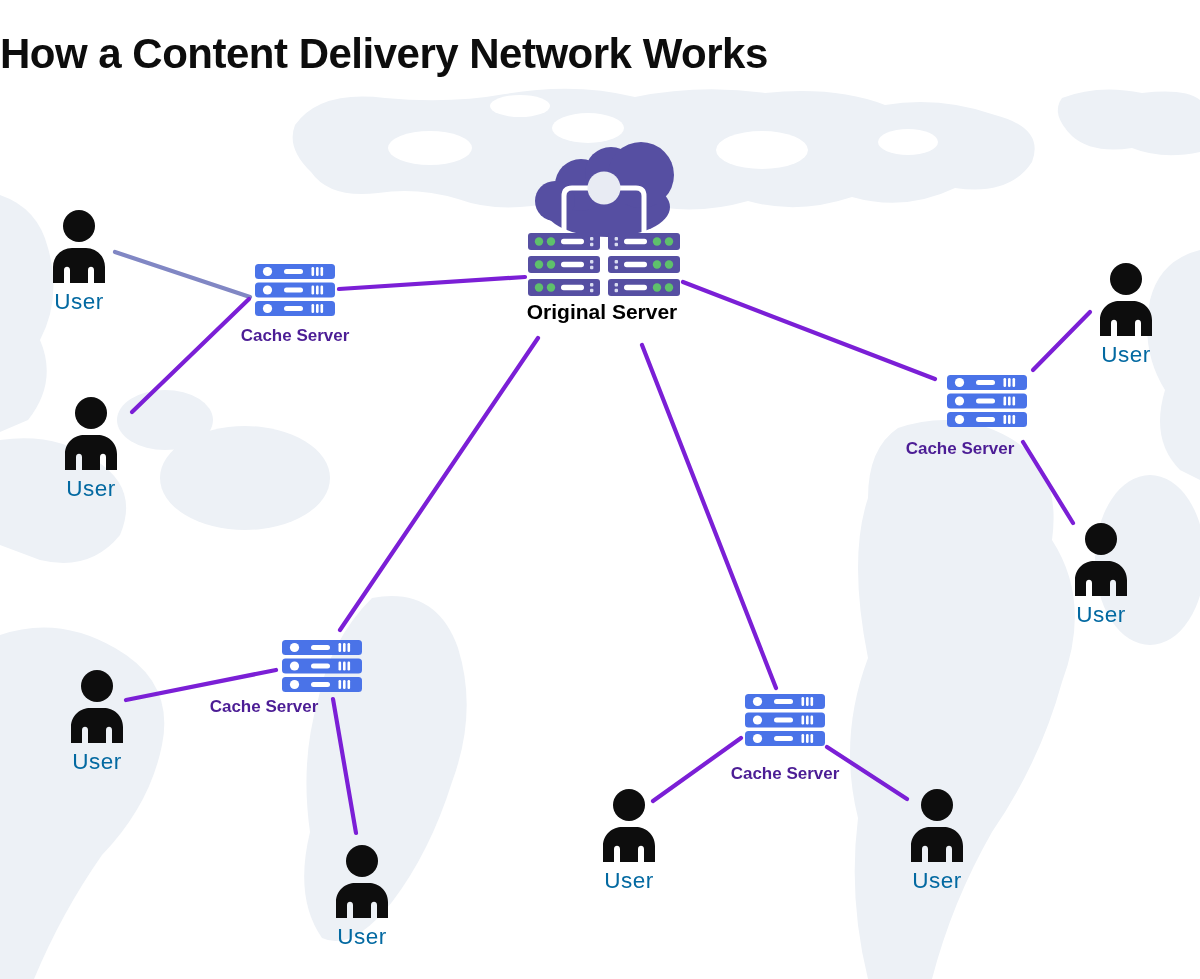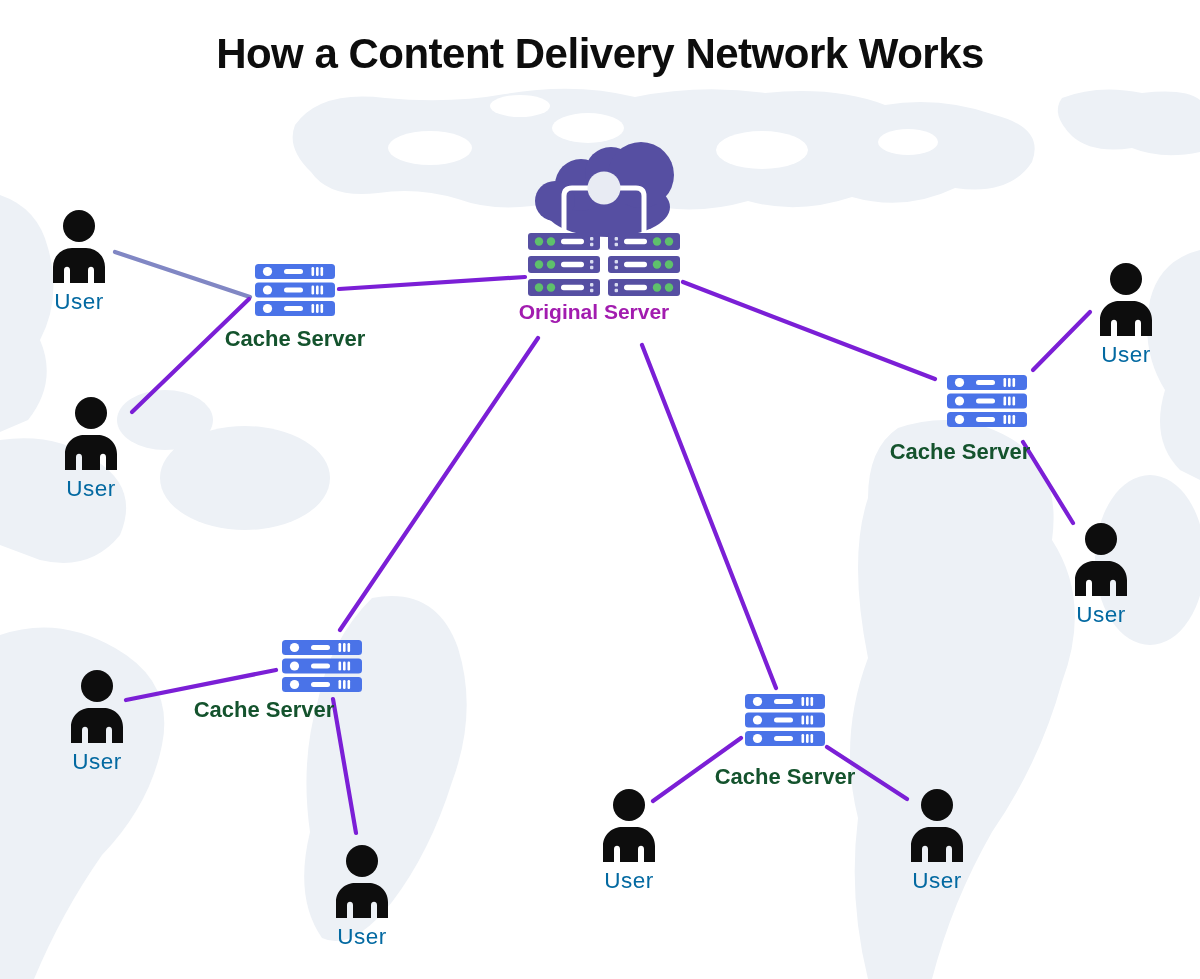--- a/index.html
+++ b/index.html
@@ -12,38 +12,38 @@
     --icon-black:#0d0d0d;
     --text:#121212;
   }
   *{margin:0;padding:0;box-sizing:border-box;}
   html,body{background:#fff;}
   body{font-family:"Liberation Sans","DejaVu Sans",sans-serif;color:var(--text);}
   .stage{position:relative;width:1200px;height:979px;overflow:hidden;background:#fff;}
   .bg-map{position:absolute;left:0;top:0;z-index:0;}
   #edges{position:absolute;left:0;top:0;z-index:1;}
   #edges line{stroke-width:4.2;stroke-linecap:round;}
-  .title{position:absolute;left:0;top:30px;width:100%;text-align:center;
+  .title{position:absolute;left:0;top:30px;width:100%;text-align:left;
          font-size:42px;font-weight:bold;letter-spacing:-0.5px;color:#0d0d0d;z-index:3;}
   .node{position:absolute;z-index:2;}
   .node svg{display:block;}
   .cloud{fill:var(--origin-purple);}
   .orack{fill:var(--origin-purple);}
   .led{fill:var(--led-green);}
   .slot{fill:#ffffff;}
   .dot{fill:#d9dcf0;}
   .bracket{fill:none;stroke:#ffffff;stroke-width:5;stroke-linejoin:round;}
   .hub{fill:#e8ebf3;}
   .crack{fill:var(--cache-blue);}
   .cwhite{fill:#ffffff;}
   .person{fill:var(--icon-black);}
-  .origin-label{position:absolute;top:167px;left:75px;transform:translateX(-50%);
-         font-size:21px;font-weight:bold;white-space:nowrap;color:#a21caf;}
+  .origin-label{position:absolute;top:167px;left:83px;transform:translateX(-50%);
+         font-size:21px;font-weight:bold;white-space:nowrap;color:#000000;}
   .cache-label{position:absolute;transform:translateX(-50%);
-         font-size:22px;font-weight:bold;white-space:nowrap;color:#14532d;}
+         font-size:17px;font-weight:bold;white-space:nowrap;color:#4c1d95;}
   .user-label{position:absolute;top:79px;left:50%;transform:translateX(-50%);
          font-size:22.5px;font-weight:normal;letter-spacing:.5px;white-space:nowrap;color:#0369a1;}
 </style>
 </head>
 <body>
 
 <svg width="0" height="0" style="position:absolute" aria-hidden="true">
   <defs>
     <symbol id="sym-user" viewBox="0 0 58 73">
       <circle class="person" cx="29" cy="16" r="16"></circle>

